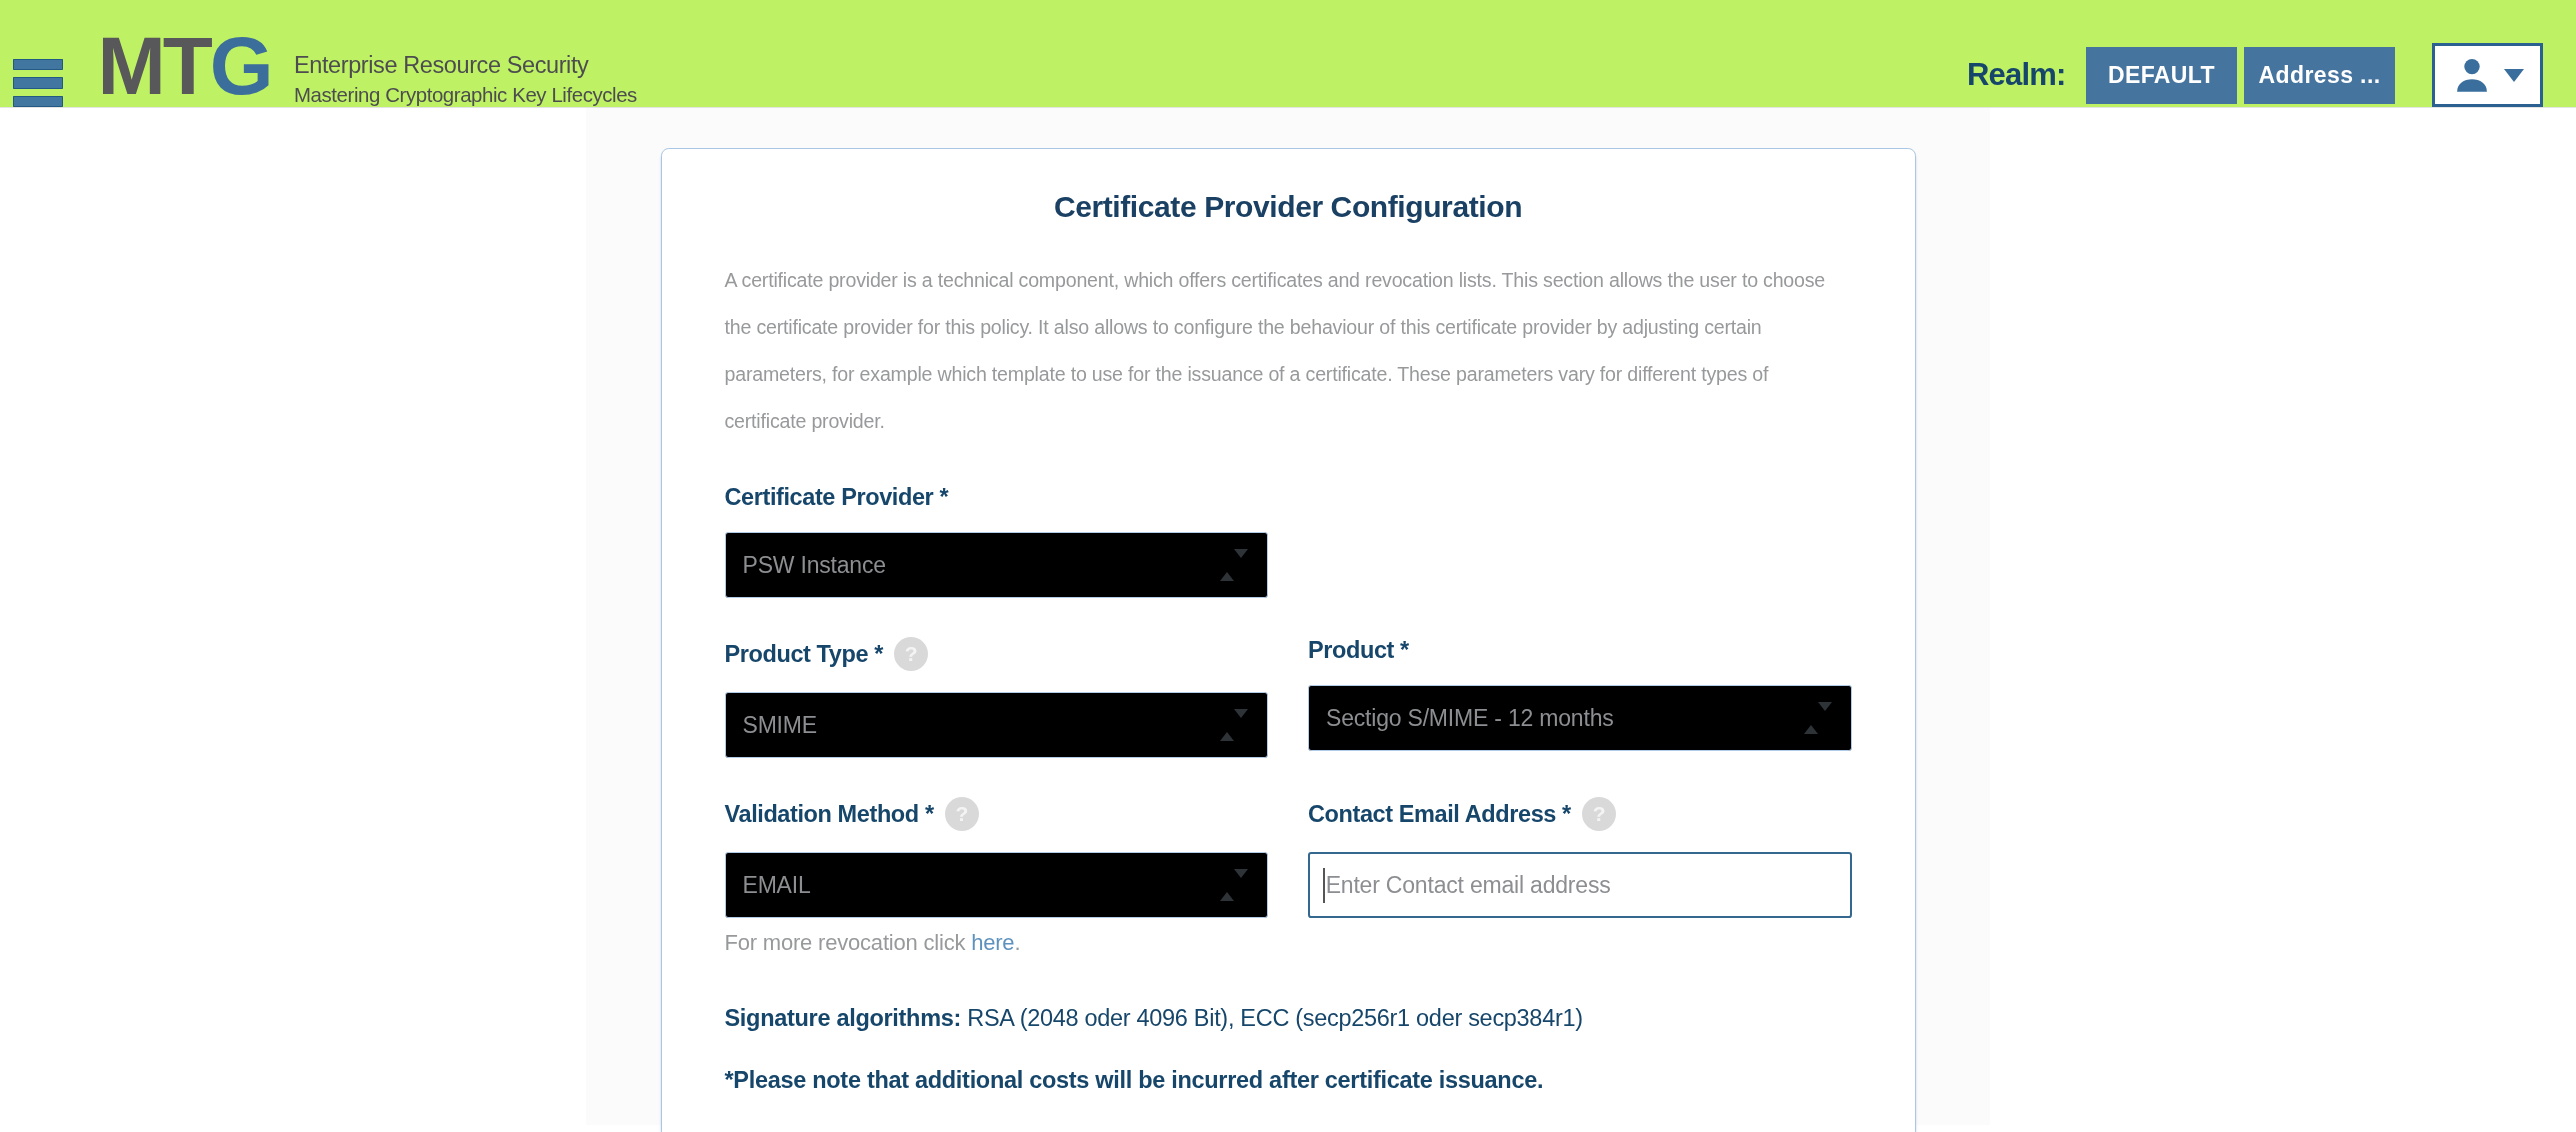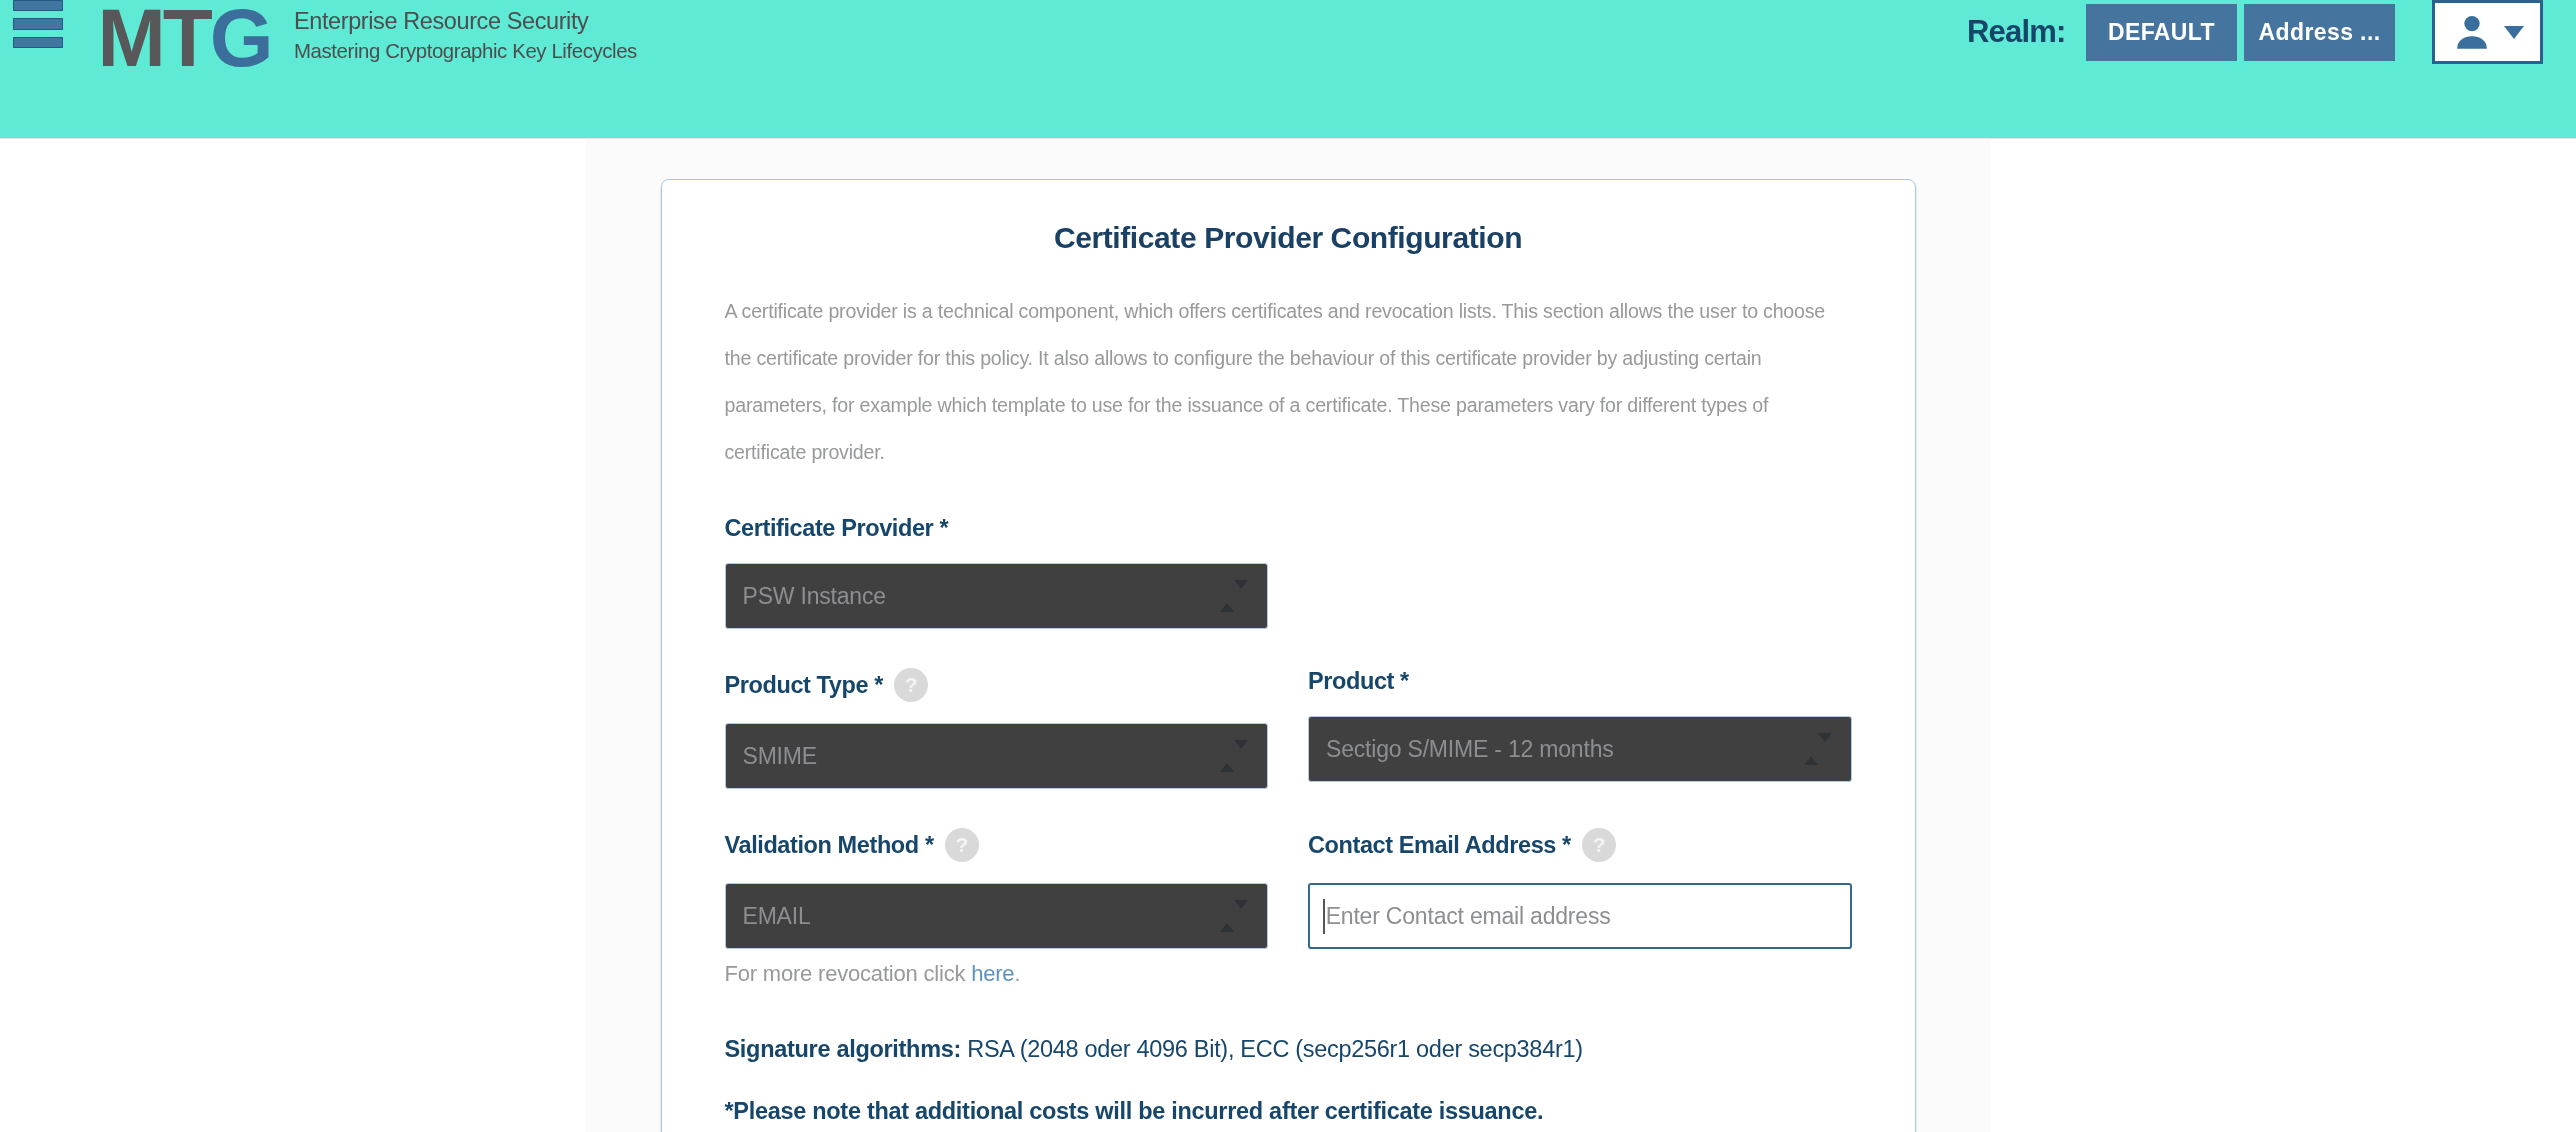--- a/index.html
+++ b/index.html
@@ -4,22 +4,22 @@
 <style>
   html,body{margin:0;padding:0;}
   body{
     width:2576px;height:1133px;overflow:hidden;
     background:#ffffff;
     font-family:"Liberation Sans", sans-serif;
     -webkit-font-smoothing:antialiased;
   }
   
   .header{
-    height:139px;background:#5eead4;border-bottom:1.6px solid #e3e3e3;
-    display:flex;align-items:flex-start;padding:0 33px 0 12.6px;box-sizing:border-box;
+    height:108px;background:#bef264;border-bottom:1.6px solid #e3e3e3;
+    display:flex;align-items:flex-end;padding:0 33px 0 12.6px;box-sizing:border-box;
   }
   .hamburger{width:50px;display:flex;flex-direction:column;gap:7px;cursor:pointer;}
   .hamburger .bar{height:9.4px;background:#4176a0;border:1.6px solid #235a84;border-radius:0.8px;}
   .logo{margin-left:35px;font-size:82px;font-weight:bold;letter-spacing:-3.1px;line-height:1;display:flex;margin-top:-3.1px;}
   .logo .mt{color:#58585a;}
   .logo .g{color:#3b6e9b;}
   .tagline{margin-left:23.5px;color:#4d4d4f;margin-top:7.8px;}
   .tagline .t1{font-size:23.5px;letter-spacing:-0.4px;}
   .tagline .t2{font-size:20.4px;letter-spacing:-0.4px;margin-top:5.5px;}
   .header-right{margin-left:auto;display:flex;align-items:center;}
@@ -56,21 +56,21 @@
   .field-label{
     font-size:23.5px;font-weight:bold;color:#17466b;letter-spacing:-0.4px;
     display:flex;align-items:center;margin-bottom:21px;
   }
   .help-icon{
     width:34px;height:34px;border-radius:50%;background:#d9d9d9;color:#f4f4f4;
     font-size:21px;font-weight:bold;display:inline-flex;align-items:center;justify-content:center;
     margin-left:11px;cursor:pointer;flex:none;
   }
   .select-box{
-    height:66px;background:#404040;border:1.6px solid #b0cce9;border-radius:3.1px;
+    height:66px;background:#000000;border:1.6px solid #b0cce9;border-radius:3.1px;
     display:flex;align-items:center;position:relative;cursor:pointer;
     padding-left:17px;box-sizing:border-box;
   }
   .select-value{font-size:23px;color:#8c8e91;letter-spacing:-0.2px;}
   .spinner{position:absolute;right:19px;top:50%;transform:translateY(-50%);}
   .spinner .tri-up{width:0;height:0;border-left:7.8px solid transparent;border-right:7.8px solid transparent;border-bottom:9.4px solid #2e3338;margin-bottom:3.9px;}
   .spinner .tri-down{width:0;height:0;border-left:7.8px solid transparent;border-right:7.8px solid transparent;border-top:9.4px solid #2e3338;}
   .input-wrap{position:relative;}
   .text-input{
     width:100%;height:66px;box-sizing:border-box;background:#ffffff;

